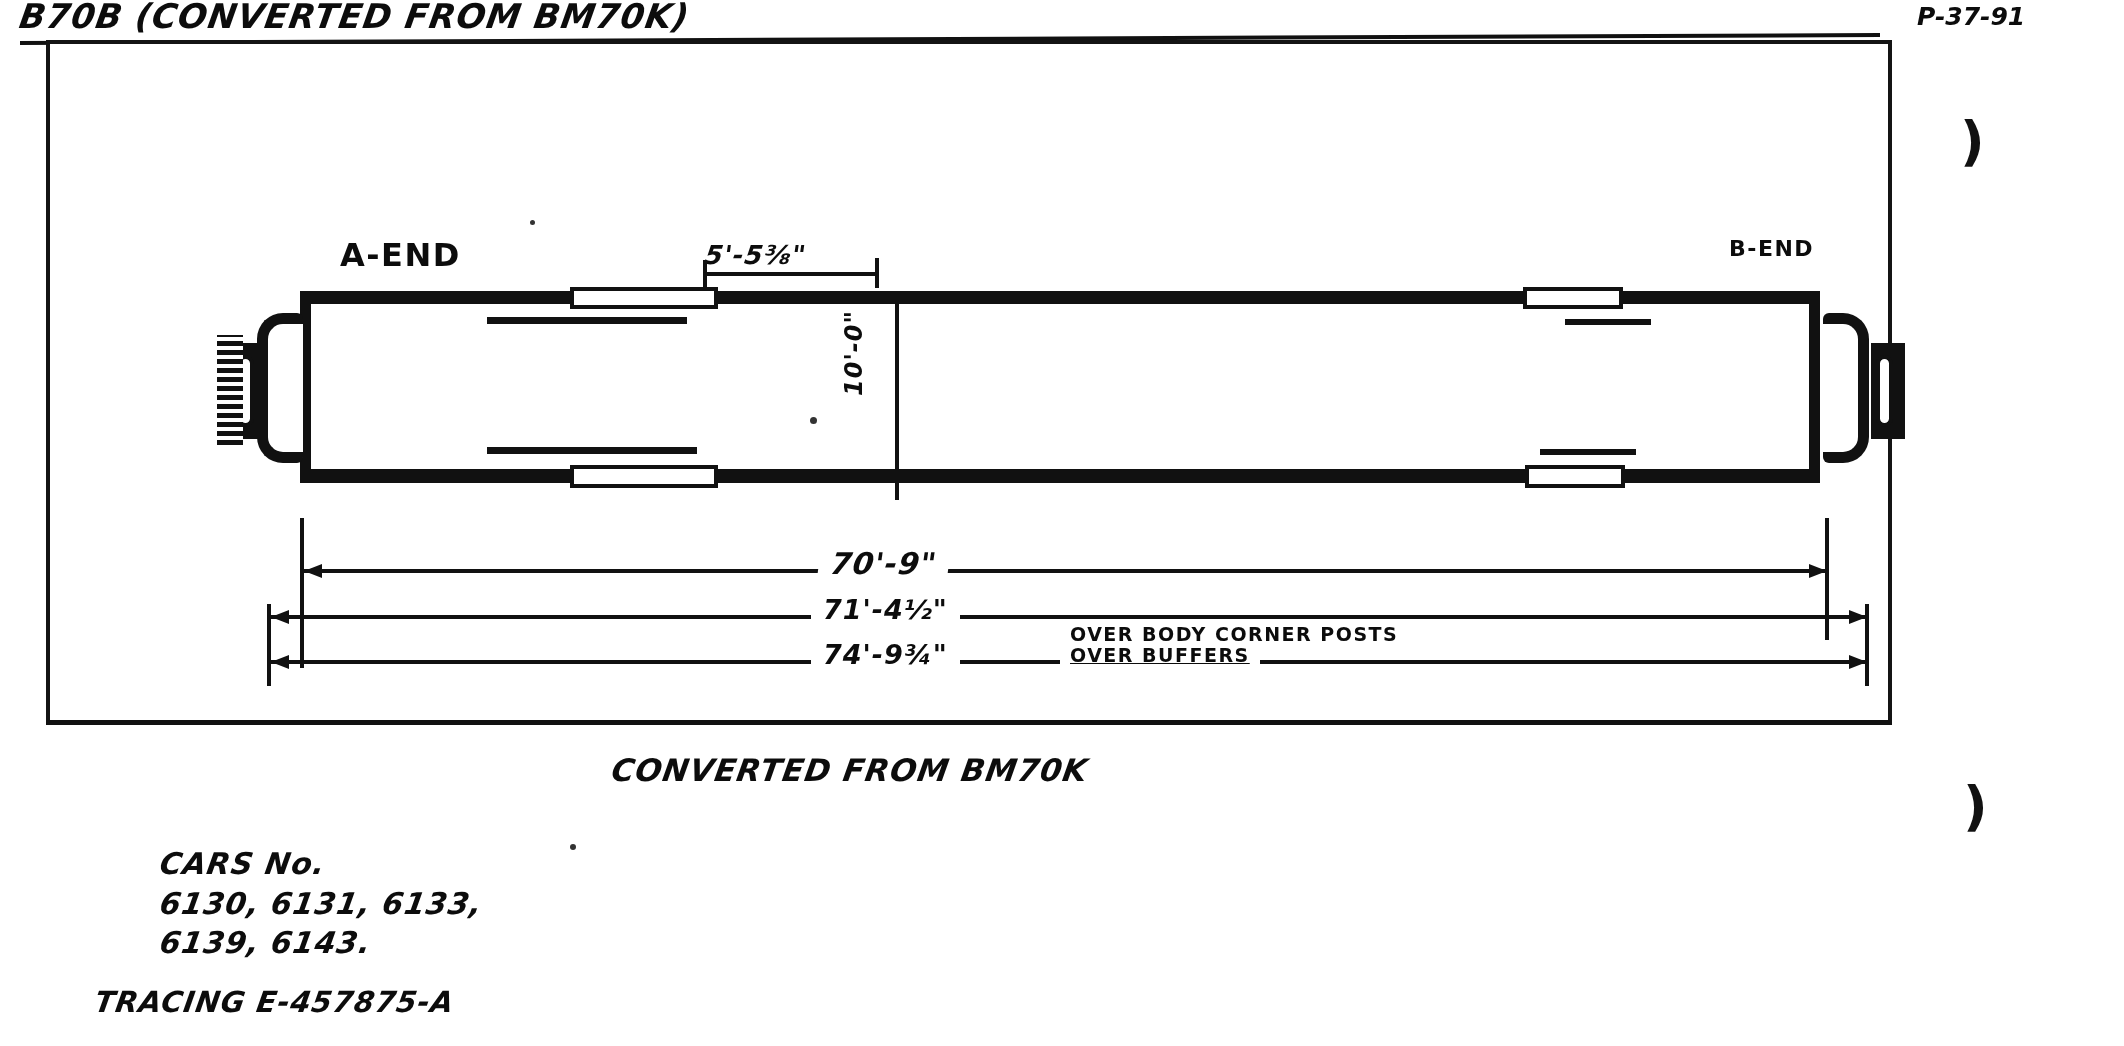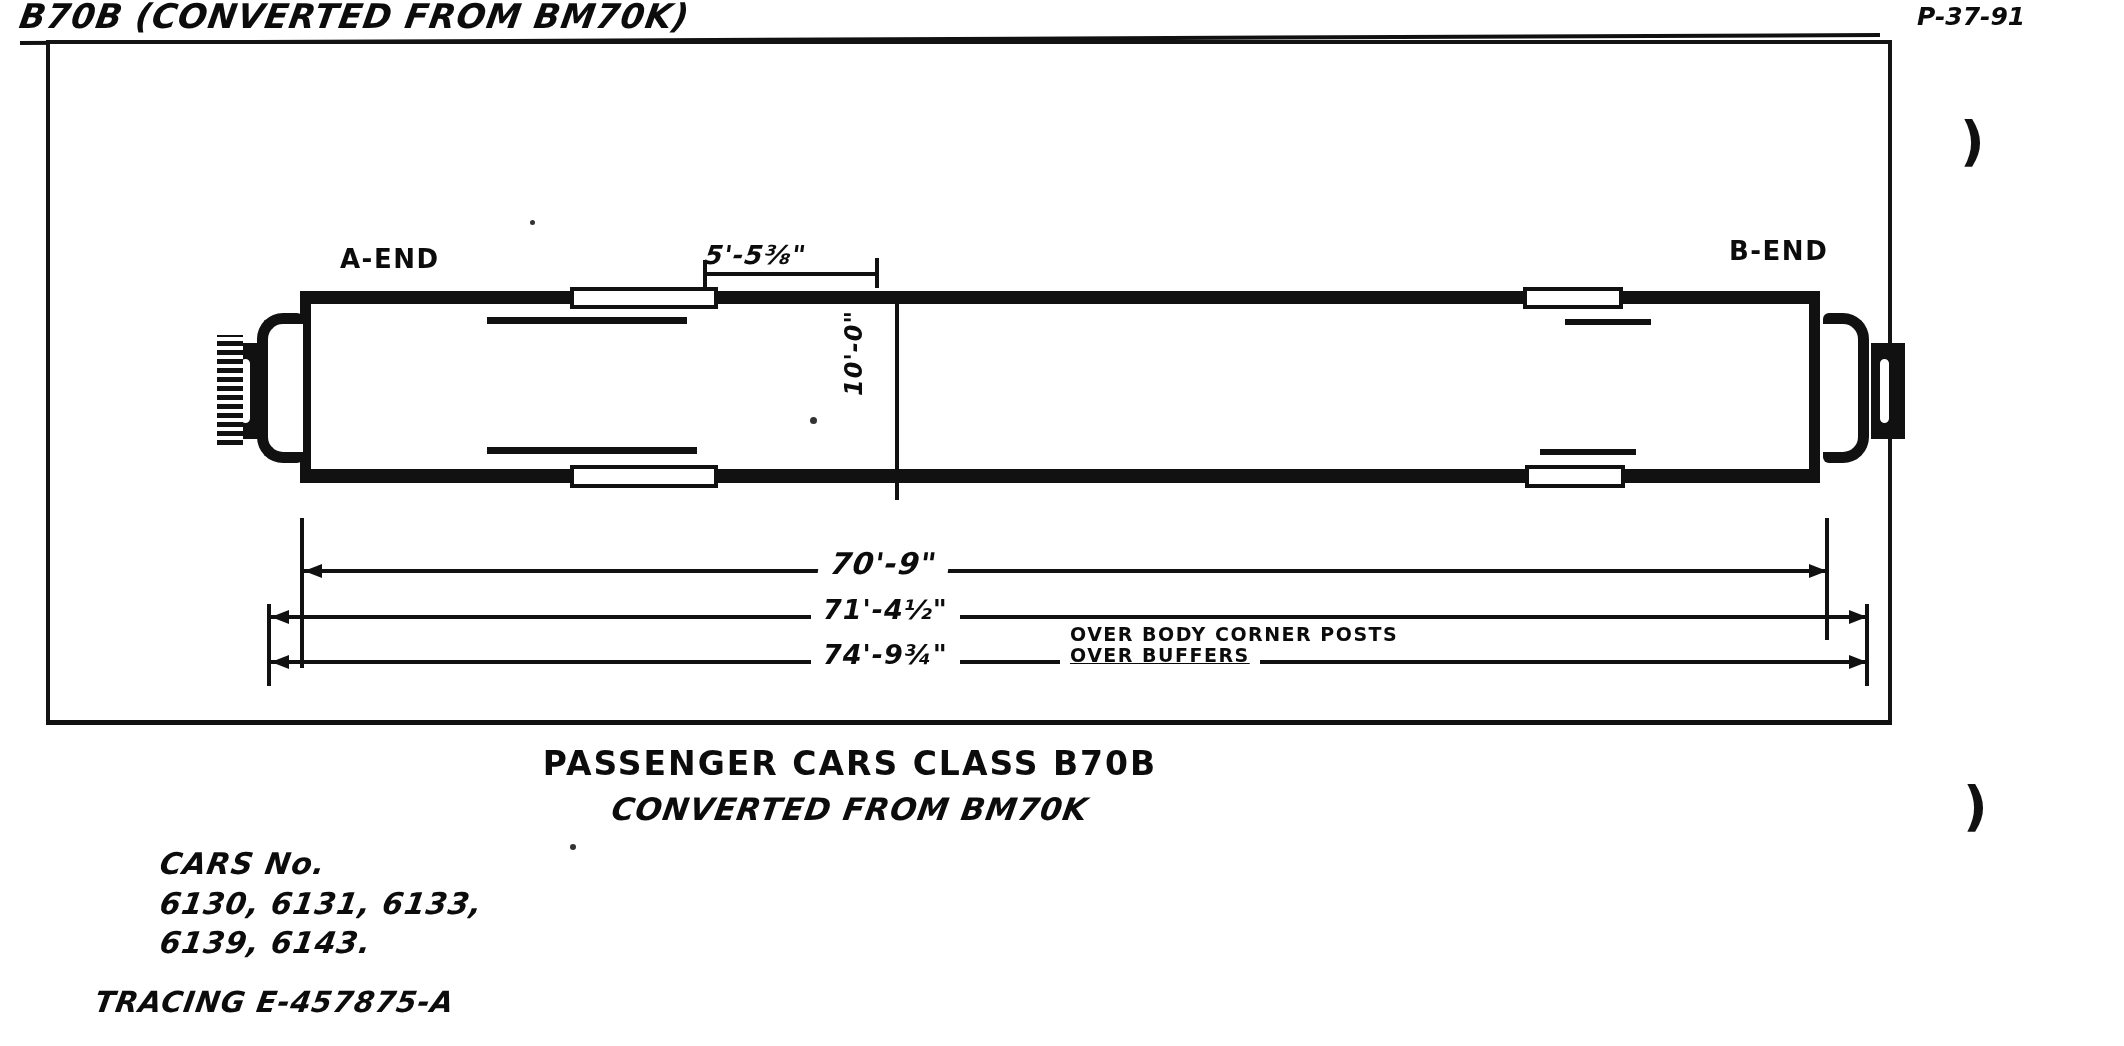--- a/index.html
+++ b/index.html
@@ -63,22 +63,22 @@
   #panel-bot-2{left:1300px;top:196px;width:100px;height:23px;}
 
   
   .rail{position:absolute;background:#111;}
   #rail-top{left:262px;top:48px;width:200px;height:7px;}
   #rail-bot{left:262px;top:178px;width:210px;height:7px;}
   #rail-top-b{left:1340px;top:50px;width:86px;height:6px;}
   #rail-bot-b{left:1315px;top:180px;width:96px;height:6px;}
 
   
-  #label-a-end{position:absolute;left:290px;top:192px;font-size:26px;margin-top:8px;}
-  #label-b-end{position:absolute;left:1679px;top:192px;font-size:26px;}
+  #label-a-end{position:absolute;left:290px;top:192px;font-size:32px;}
+  #label-b-end{position:absolute;left:1679px;top:192px;font-size:22px;}
 
   
   #dim-door{position:absolute;left:655px;top:196px;font-size:26px;transform:skewX(-8deg);}
   #dim-door-line{position:absolute;left:653px;top:228px;width:176px;height:4px;background:#111;}
   #dim-door-tick-l{position:absolute;left:653px;top:216px;width:4px;height:28px;background:#111;}
   #dim-door-tick-r{position:absolute;left:825px;top:214px;width:4px;height:30px;background:#111;}
 
   
   #dim-height{position:absolute;left:790px;top:352px;font-size:24px;
               transform:rotate(-90deg);transform-origin:left top;}
@@ -198,21 +198,20 @@
 
     <div class="hand dimtext" id="t-70">70'-9"</div>
     <div class="hand dimtext" id="t-71">71'-4½"</div>
     <div class="hand dimtext" id="t-74">74'-9¾"</div>
 
     <div class="stencil dimnote" id="n-71">OVER BODY CORNER POSTS</div>
     <div class="stencil dimnote" id="n-74">OVER BUFFERS</div>
   </div>
 
   <div id="title-block">
-    <div class="stencil" id="tb-line1">PASSENGER CARS CLASS B70B</div>
     <div class="hand" id="tb-line2">CONVERTED FROM BM70K</div>
   </div>
 
   <div id="cars-block">
     <div class="hand">CARS No.</div>
     <div class="hand">6130, 6131, 6133,</div>
     <div class="hand">6139, 6143.</div>
   </div>
 
   <div id="stray-dot-1"></div>

